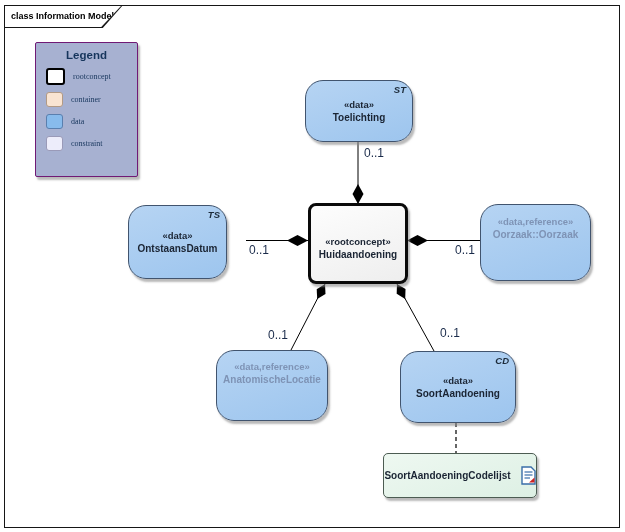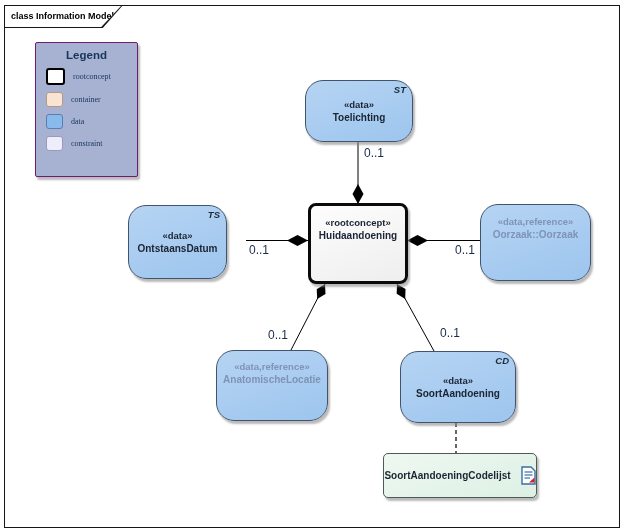--- a/index.html
+++ b/index.html
@@ -100,21 +100,21 @@
   <div class="mult" style="left:455px;top:243px">0..1</div>
   <div class="mult" style="left:268px;top:328px">0..1</div>
   <div class="mult" style="left:440px;top:326px">0..1</div>
 
   <div class="node data" style="left:305px;top:80px;width:108px;height:62px">
     <span class="tmark">ST</span>
     <div class="stereo">«data»</div>
     <div class="nname">Toelichting</div>
   </div>
 
-  <div class="node root" style="left:308px;top:203px;width:100px;height:81px;justify-content:flex-start;padding-top:10px">
+  <div class="node root" style="left:308px;top:203px;width:100px;height:81px;justify-content:center;padding-top:10px">
     <div class="stereo">«rootconcept»</div>
     <div class="nname">Huidaandoening</div>
   </div>
 
   <div class="node data" style="left:128px;top:205px;width:99px;height:74px">
     <span class="tmark">TS</span>
     <div class="stereo">«data»</div>
     <div class="nname">OntstaansDatum</div>
   </div>
 

